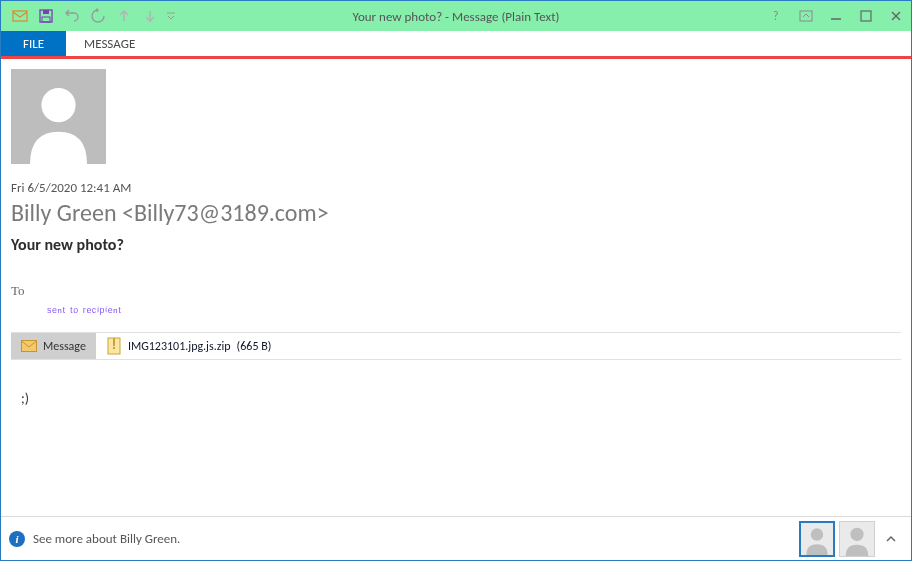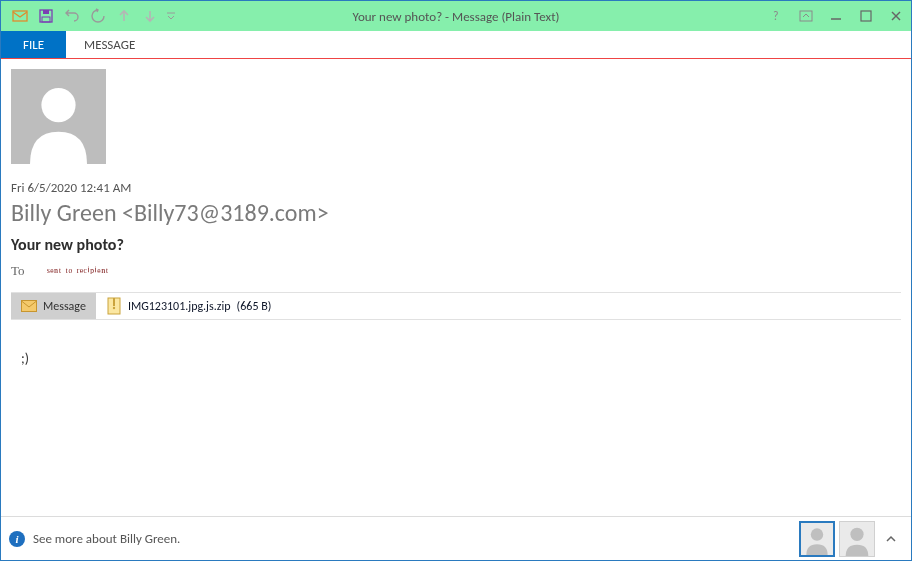--- a/index.html
+++ b/index.html
@@ -55,21 +55,21 @@
     height: 28px;
     display: flex;
     align-items: center;
     justify-content: center;
     color: #777;
   }
   .ribbon-tabs {
     height: 28px;
     display: flex;
     align-items: stretch;
-    border-bottom: 1px solid #ef4444;
+    border-bottom: 3px solid #ef4444;
   }
   .tab {
     padding: 0 18px;
     display: flex;
     align-items: center;
     font-size: 13px;
     color: #4a4a4a;
     cursor: default;
   }
   .tab.file {
@@ -121,21 +121,21 @@
   .to-row {
     display: flex;
     align-items: center;
     gap: 16px;
     margin-top: 6px;
     padding: 2px 0;
     font-size: 13px;
     color: #666;
   }
   .to-row .to-label { width: 20px; font-family: Liberation Serif, serif; }
-  .to-row .to-val { color: #7f1d1d; font-family: Liberation Serif, serif; letter-spacing: 0.5px; filter: blur(0.4px); }
+  .to-row .to-val { color: #8b5cf6; font-family: Liberation Sans, sans-serif; letter-spacing: 0.5px; filter: blur(0.4px); margin-top: 40px; }
   .attach-bar {
     margin-top: 10px;
     border-top: 1px solid #e1e1e1;
     border-bottom: 1px solid #e1e1e1;
     display: flex;
     align-items: stretch;
     height: 28px;
     background: #fff;
   }
   .attach-tab {

